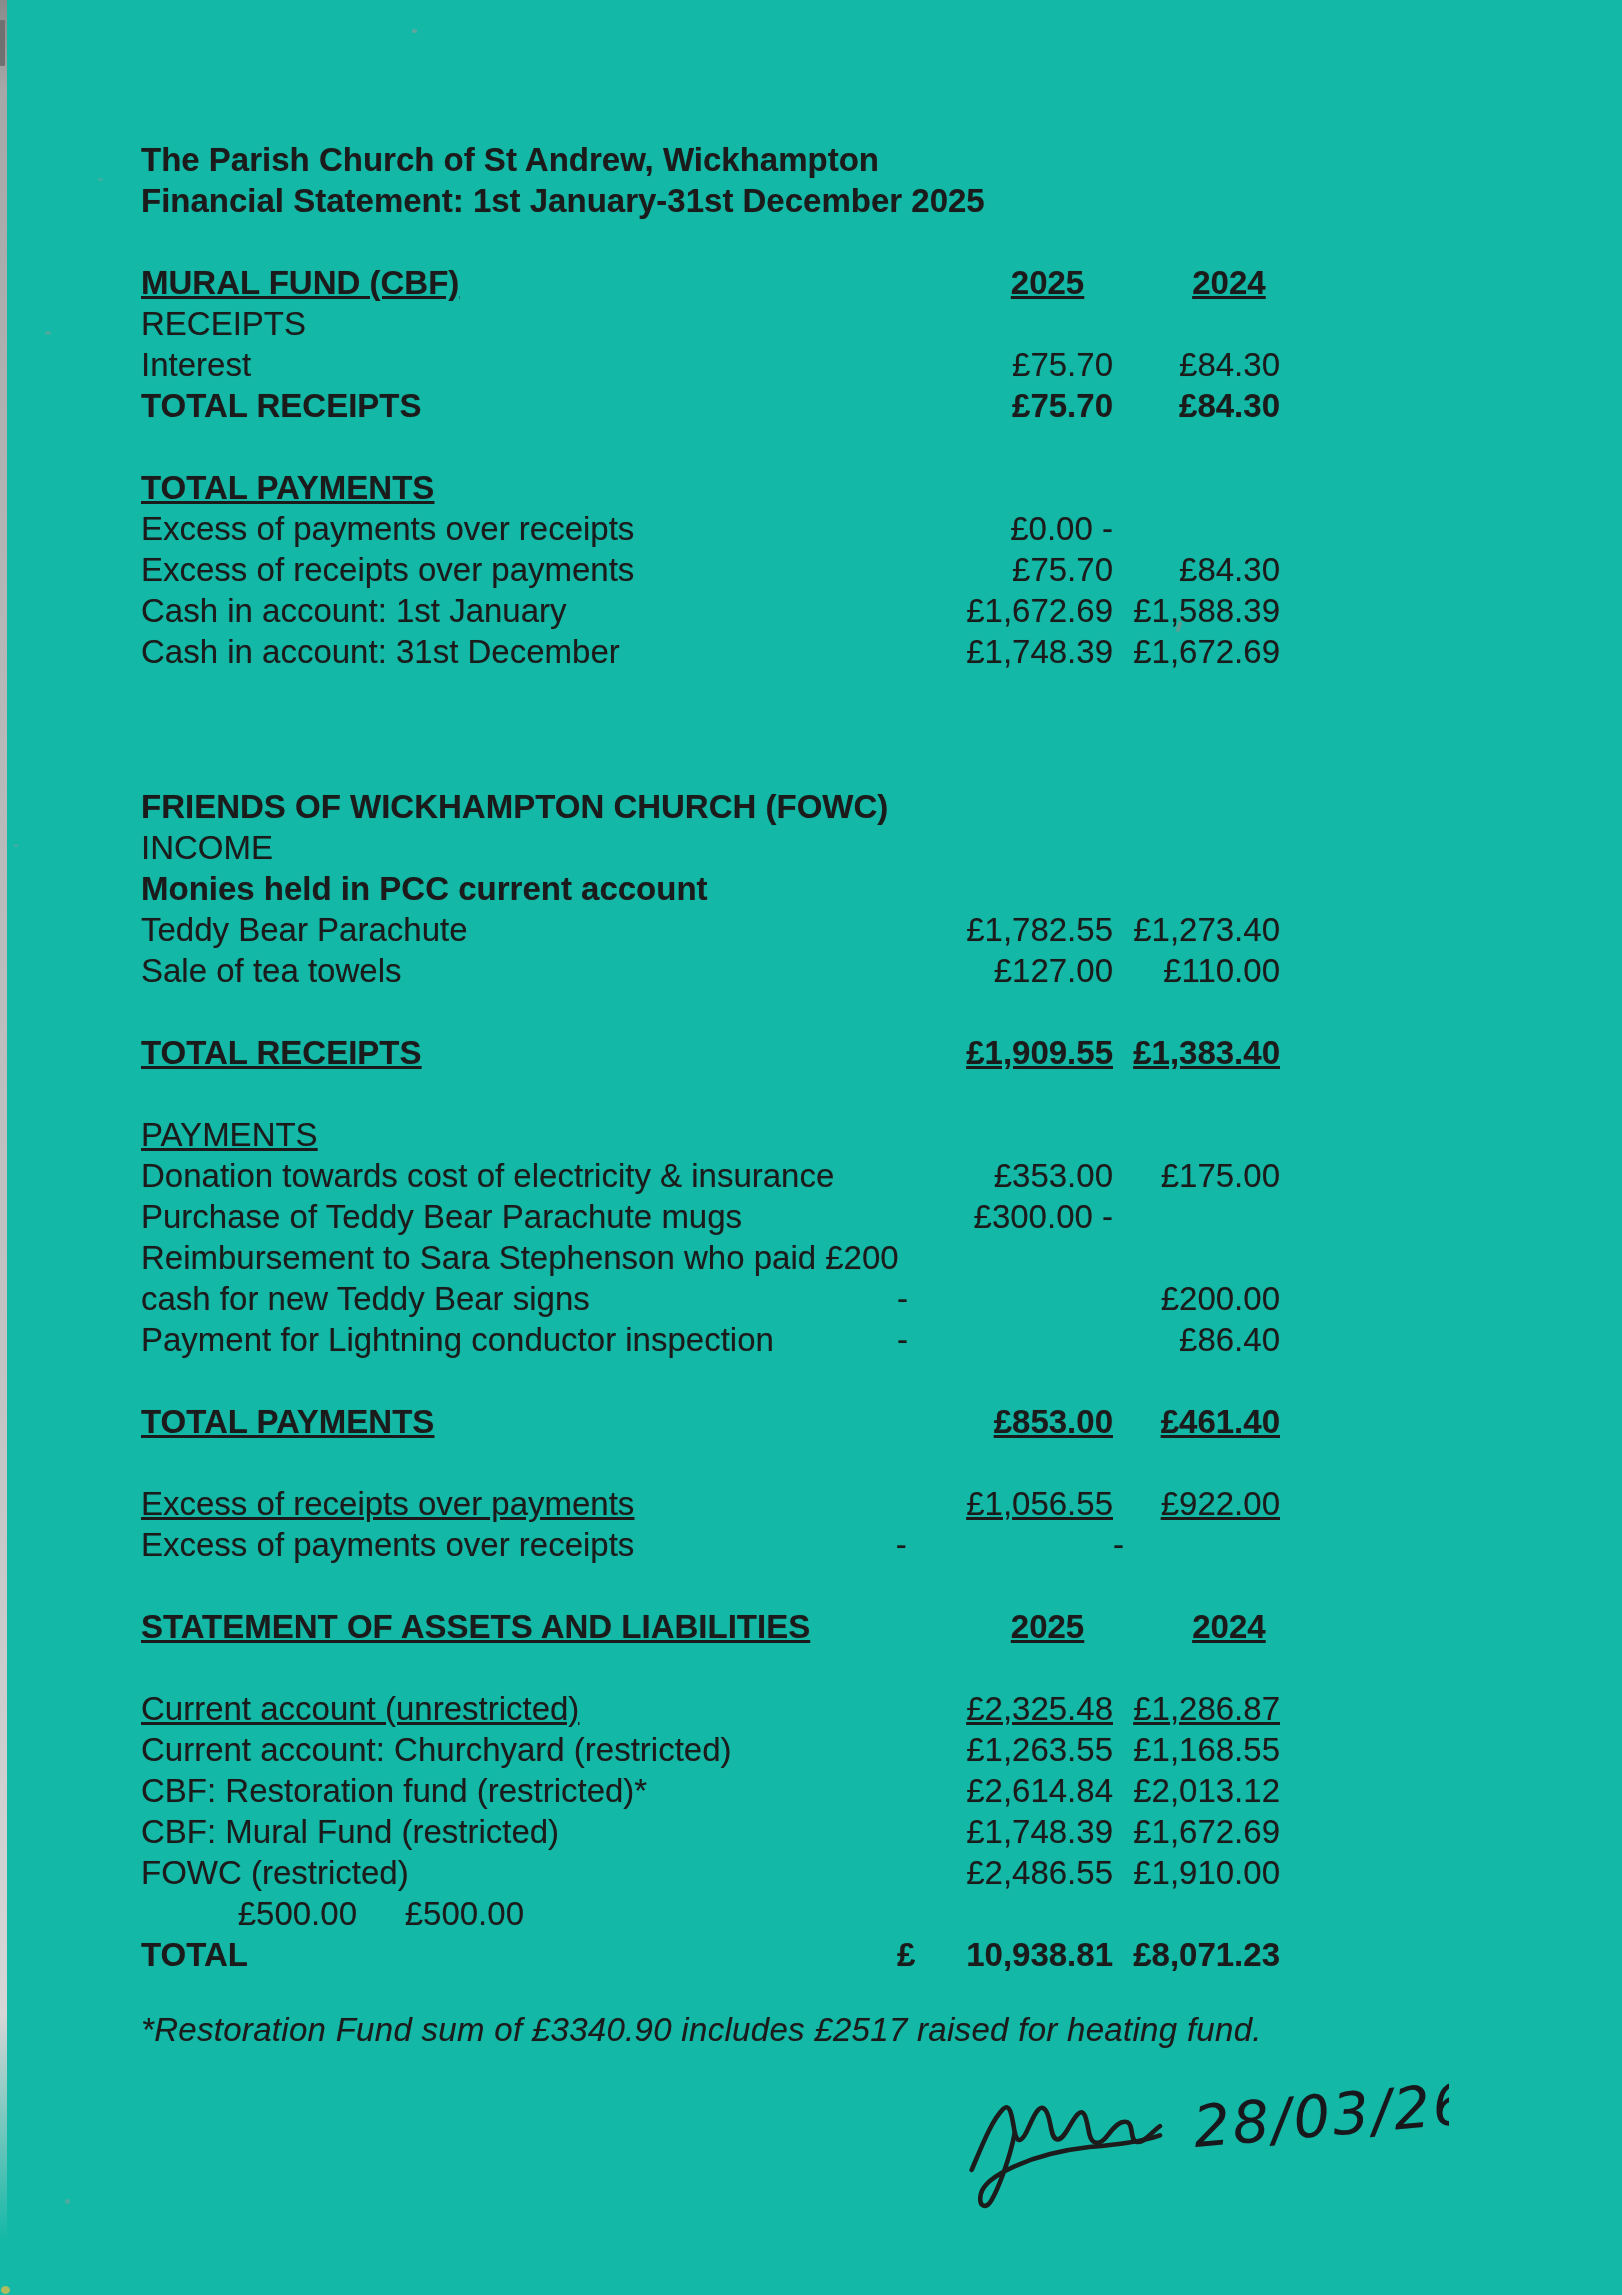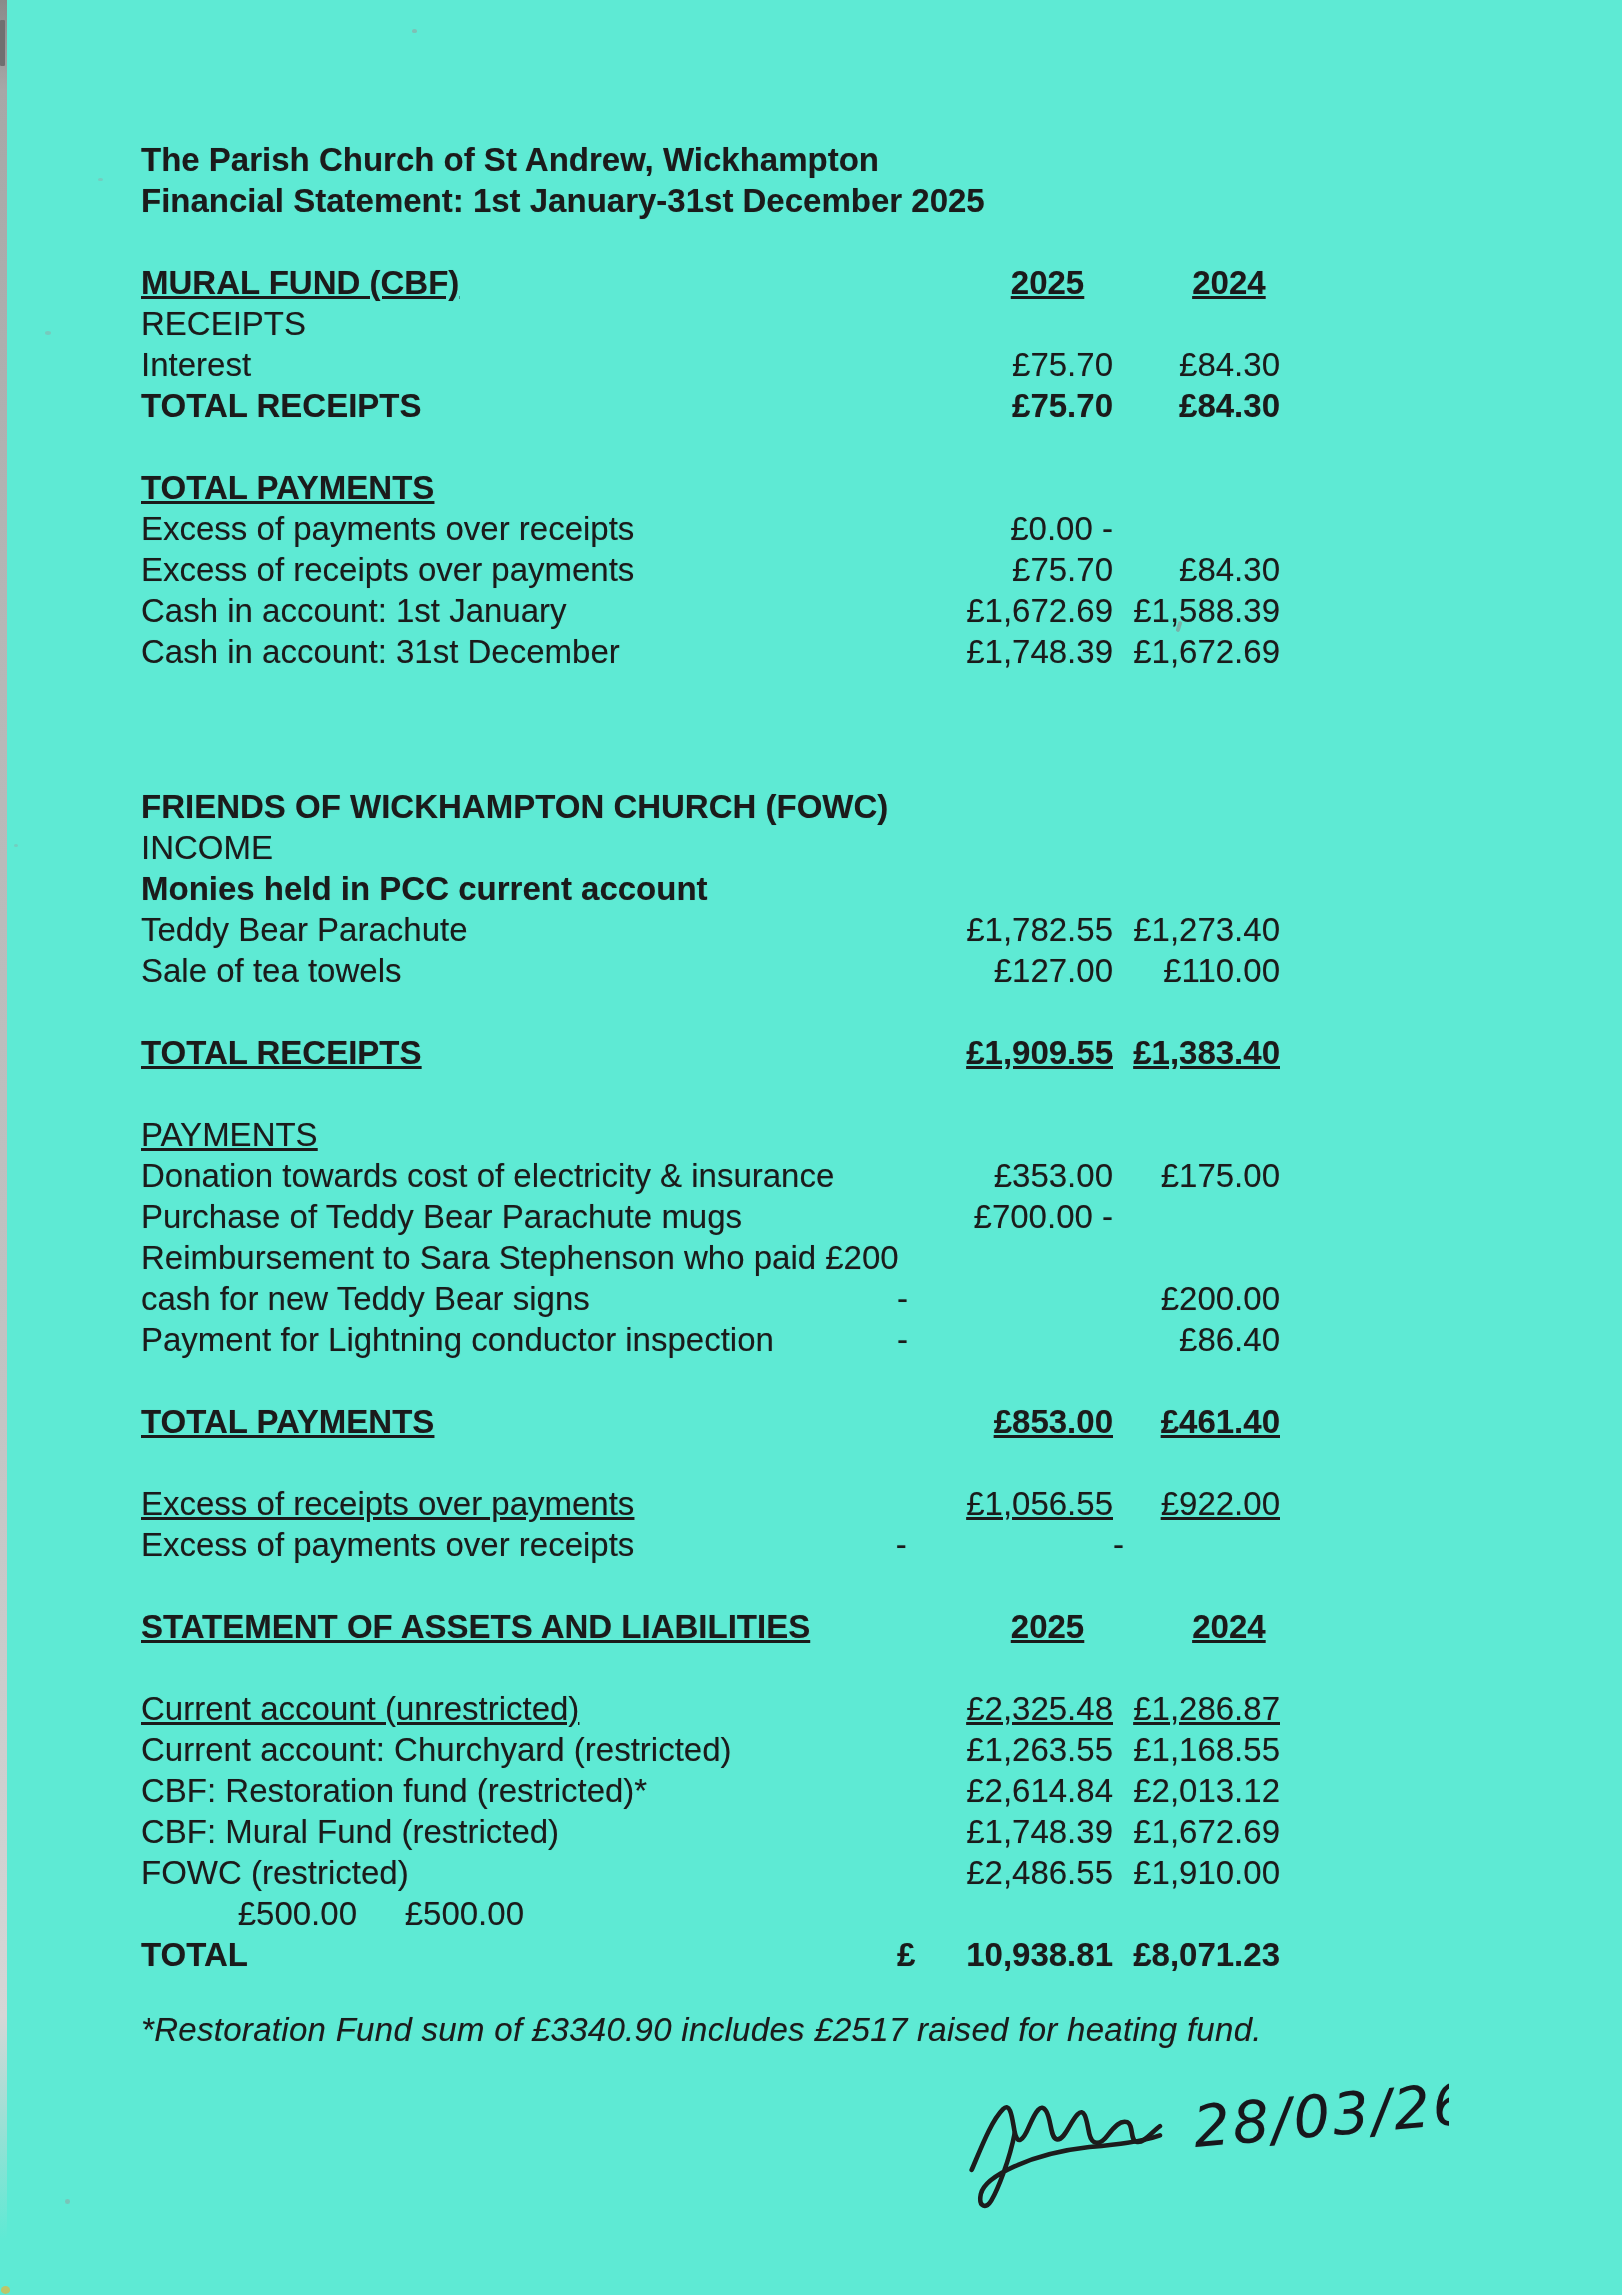--- a/index.html
+++ b/index.html
@@ -1,21 +1,21 @@
 <!DOCTYPE html>
 <html style="font-size:10.5px"><head>
 <meta charset="utf-8">
 <style>
   html,body{margin:0;padding:0;background:#d8d8d8;}
   .page{
     position:relative;
     width:1623px;
     height:2295px;
     margin:0 auto;
-    background:#5eead4;
+    background:#14b8a6;
     overflow:hidden;
     font-family:"Liberation Sans", sans-serif;
     color:#1b1b1b;
     font-size:33px;
     text-shadow:0 0 0.8px rgba(30,30,30,.35);
   }
   
   .scan-edge{
     position:absolute;left:0;top:0;width:6.5px;height:2239px;
     background:linear-gradient(180deg,#8a8a8a 0%,#a7a7a7 4%,#b6b6b6 28%,#c3c3c3 62%,#d6d6d6 90%,rgba(245,245,245,0) 100%);
@@ -138,21 +138,21 @@
     <div class="row gap1">
       <div class="lbl">PAYMENTS</div>
     </div>
     <div class="row">
       <div class="lbl">Donation towards cost of electricity &amp; insurance</div>
       <div class="c25">£353.00</div>
       <div class="c24">£175.00</div>
     </div>
     <div class="row">
       <div class="lbl">Purchase of Teddy Bear Parachute mugs</div>
-      <div class="c25">£700.00 -</div>
+      <div class="c25">£300.00 -</div>
       <div class="c24"></div>
     </div>
     <div class="row">
       <div class="lbl">Reimbursement to Sara Stephenson who paid £200</div>
     </div>
     <div class="row">
       <div class="lbl">cash for new Teddy Bear signs</div>
       <div class="c25 dash-left25">-</div>
       <div class="c24">£200.00</div>
     </div>

